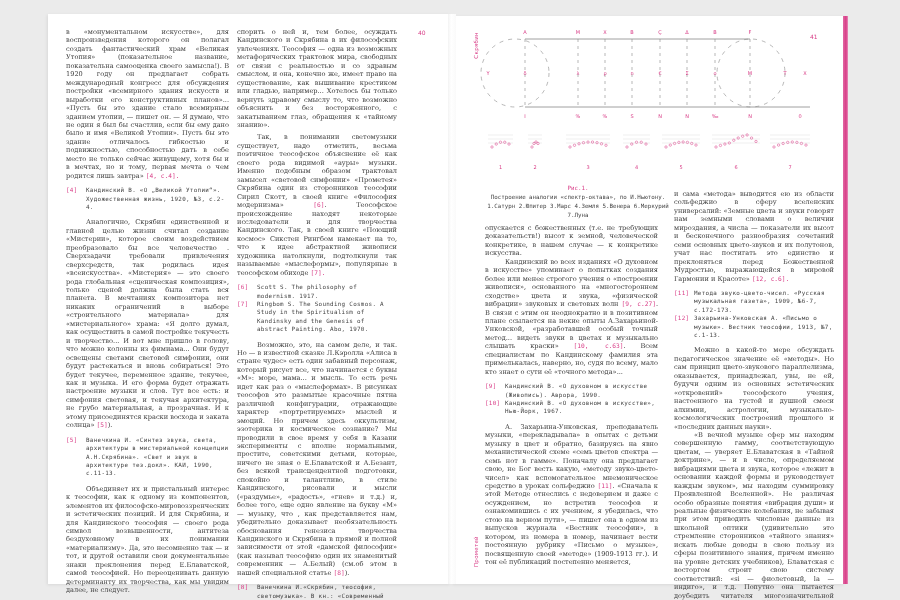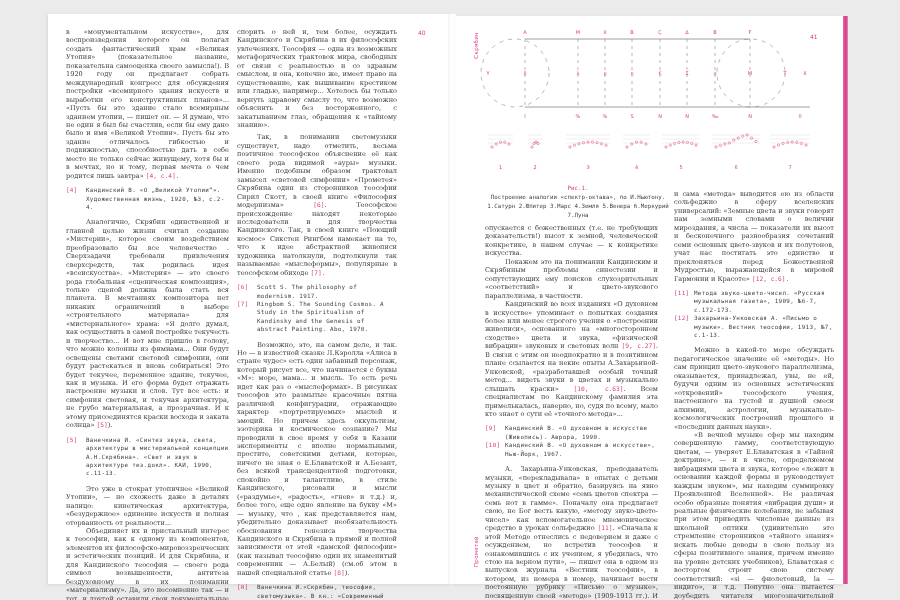--- a/index.html
+++ b/index.html
@@ -36,21 +36,20 @@
   <p><span>в «монументальном искусстве», для воспроизведения которого он полагал создать фантастический храм «Великая Утопия» (показательное название, показательна самооценка своего замысла!). В 1920 году он предлагает собрать международный конгресс для обсуждения постройки «всемирного здания искусств и выработки его конструктивных планов»... «Пусть бы это здание стало всемирным зданием утопии, — пишет он. — Я думаю, что не один я был бы счастлив, если бы ему дано было и имя «Великой Утопии». Пусть бы это здание отличалось гибкостью и подвижностью, способностью дать в себе место не только сейчас живущему, хотя бы и в мечтах, но и тому, первая мечта о чем родится лишь завтра»</span> <span class="ref">[4, с.4].</span></p>
   <div class="note">
       <span class="num">[4]</span>
       <span class="txt">Кандинский В. «О „Великой Утопии“». Художественная жизнь, 1920, №3, с.2-4.</span>
     </div>
   <p class="ind"><span>Аналогично, Скрябин единственной и главной целью жизни считал создание «Мистерии», которое своим воздействием преобразовало бы все человечество . Сверхзадачи требовали привлечения сверхсредств, так родилась идея «всеискусства». «Мистерия» — это своего рода глобальная «сценическая композиция», только сценой должна была стать вся планета. В мечтаниях композитора нет никаких ограничений в выборе «строительного материала» для «мистериального» храма: «Я долго думал, как осуществить в самой постройке текучесть и творчество... И вот мне пришло в голову, что можно колонны из фимиама... Они будут освещены светами световой симфонии, они будут растекаться и вновь собираться! Это будет текучее, переменное здание, текучее, как и музыка. И его форма будет отражать настроение музыки и слов. Тут все есть: и симфония световая, и текучая архитектура, не грубо материальная, а прозрачная. И к этому присоединятся краски восхода и заката солнца»</span> <span class="ref">[5]</span><span>).</span></p>
   <div class="note">
       <span class="num">[5]</span>
       <span class="txt">Ванечкина И. «Синтез звука, света, архитектуры в мистериальной концепции А.Н.Скрябина». «Свет и звук в архитектуре тез.докл». КАИ, 1990, с.11-13.</span>
     </div>
-  <p class="ind">Это уже в стократ утопичнее «Великой Утопии», — но схожесть даже в деталях налицо: кинетическая архитектура, «безудержное» единение искусств и полная оторванность от реальности...</p>
   <p class="ind">Объединяет их и пристальный интерес к теософии, как к одному из компонентов, элементов их философско-мировоззренческих и эстетических позиций. И для Скрябина, и для Кандинского теософия — своего рода символ возвышенности, антитеза бездуховному в их понимании «материализму». Да, это несомненно так — и тот, и другой оставили свои документальные знаки преклонения перед Е.Блаватской, самой теософией. Но переоценивать данную детерминанту их творчества, как мы увидим далее, не следует.</p>
 
 </div>
 
 <div class="col" style="left:237px;top:28px;width:160px;">
   <p>спорить о ней и, тем более, осуждать Кандинского и Скрябина в их философских увлечениях. Теософия — одна из возможных метафорических трактовок мира, свободных от связи с реальностью и со здравым смыслом, и она, конечно же, имеет право на существование, как вышивание крестиком или гладью, например... Хотелось бы только вернуть здравому смыслу то, что возможно объяснить и без восторженного, с закатыванием глаз, обращения к «тайному знанию».</p>
   <p class="ind" style="margin-top:4px;"><span>Так, в понимании светомузыки существует, надо отметить, весьма поэтичное теософское объяснение её как своего рода видимой «ауры» музыки. Именно подобным образом трактовал замысел «световой симфонии» «Прометея» Скрябина один из сторонников теософии Сирил Скотт, в своей книге «Философия модернизма»</span> <span class="ref">[6]</span><span>. Теософское происхождение находят некоторые исследователи и для творчества Кандинского. Так, в своей книге «Поющий космос» Сикстен Рингбом намекает на то, что к идее абстрактной живописи художника натолкнули, подтолкнули так называемые «мыслеформы», популярные в теософском обиходе</span> <span class="ref">[7].</span></p>
   <div class="note" style="margin-bottom:0;">
       <span class="num">[6]</span>
       <span class="txt">Scott S. The philosophy of modernism. 1917.</span>
@@ -191,21 +190,20 @@
     <text x="310" y="144" font-size="5" fill="#d83c86" text-anchor="middle">7</text>
   </svg>
 
 <div class="caption">
   <div class="title">Рис.1.</div>
   <div>Построение аналогии «спектр-октава», по И.Ньютону. 1.Сатурн 2.Юпитер 3.Марс 4.Земля 5.Венера 6.Меркурий 7.Луна</div>
 </div>
 
 <div class="col" style="left:485px;top:224px;width:173px;">
   <p>опускается с божественных (т.е. не требующих доказательств!) высот к земной, человеческой конкретике, в нашем случае — к конкретике искусства.</p>
-  <p class="ind">Покажем это на понимании Кандинским и Скрябиным проблемы синестезии и сопутствующих ему поисков слухозрительных «соответствий» и цвето-звукового параллелизма, в частности.</p>
   <p class="ind"><span>Кандинский во всех изданиях «О духовном в искусстве» упоминает о попытках создания более или менее строгого учения о «построении живописи», основанного на «многостороннем сходстве» цвета и звука, «физической вибрации» звуковых и световых волн</span> <span class="ref">[9, с.27]</span><span>. В связи с этим он неоднократно и в позитивном плане ссылается на некие опыты А.Захарьиной-Унковской, «разработавшей особый точный метод... видеть звуки в цветах и музыкально слышать краски»</span> <span class="ref">[10, с.63]</span><span>. Всем специалистам по Кандинскому фамилия эта примелькалась, наверно, но, судя по всему, мало кто знает о сути её «точного метода»...</span></p>
   <div class="note" style="margin-bottom:0;">
       <span class="num">[9]</span>
       <span class="txt">Кандинский В. «О духовном в искусстве (Живопись). Аврора, 1990.</span>
     </div>
   <div class="note" style="margin-top:0;">
       <span class="num">[10]</span>
       <span class="txt">Кандинский В. «О духовном в искусстве», Нью-Йорк, 1967.</span>
     </div>
   <p class="ind"><span>А. Захарьина-Унковская, преподаватель музыки, «перекладывала» в опытах с детьми музыку в цвет и обратно, базируясь на явно механистической схеме «семь цветов спектра — семь нот в гамме». Поначалу она предлагает свою, не Бог весть какую, «методу звуко-цвето-чисел» как вспомогательное мнемоническое средство в уроках сольфеджио</span> <span class="ref">[11]</span><span>. «Сначала к этой Методе отнеслись с недоверием и даже с осуждением, но встретив теософов и ознакомившись с их учением, я убедилась, что стою на верном пути», — пишет она в одном из выпусков журнала «Вестник теософии», в котором, из номера в номер, начинает вести постоянную рубрику «Письмо о музыке», посвященную своей «методе» (1909-1913 гг.). И тон её публикаций постепенно меняется,</span></p>

